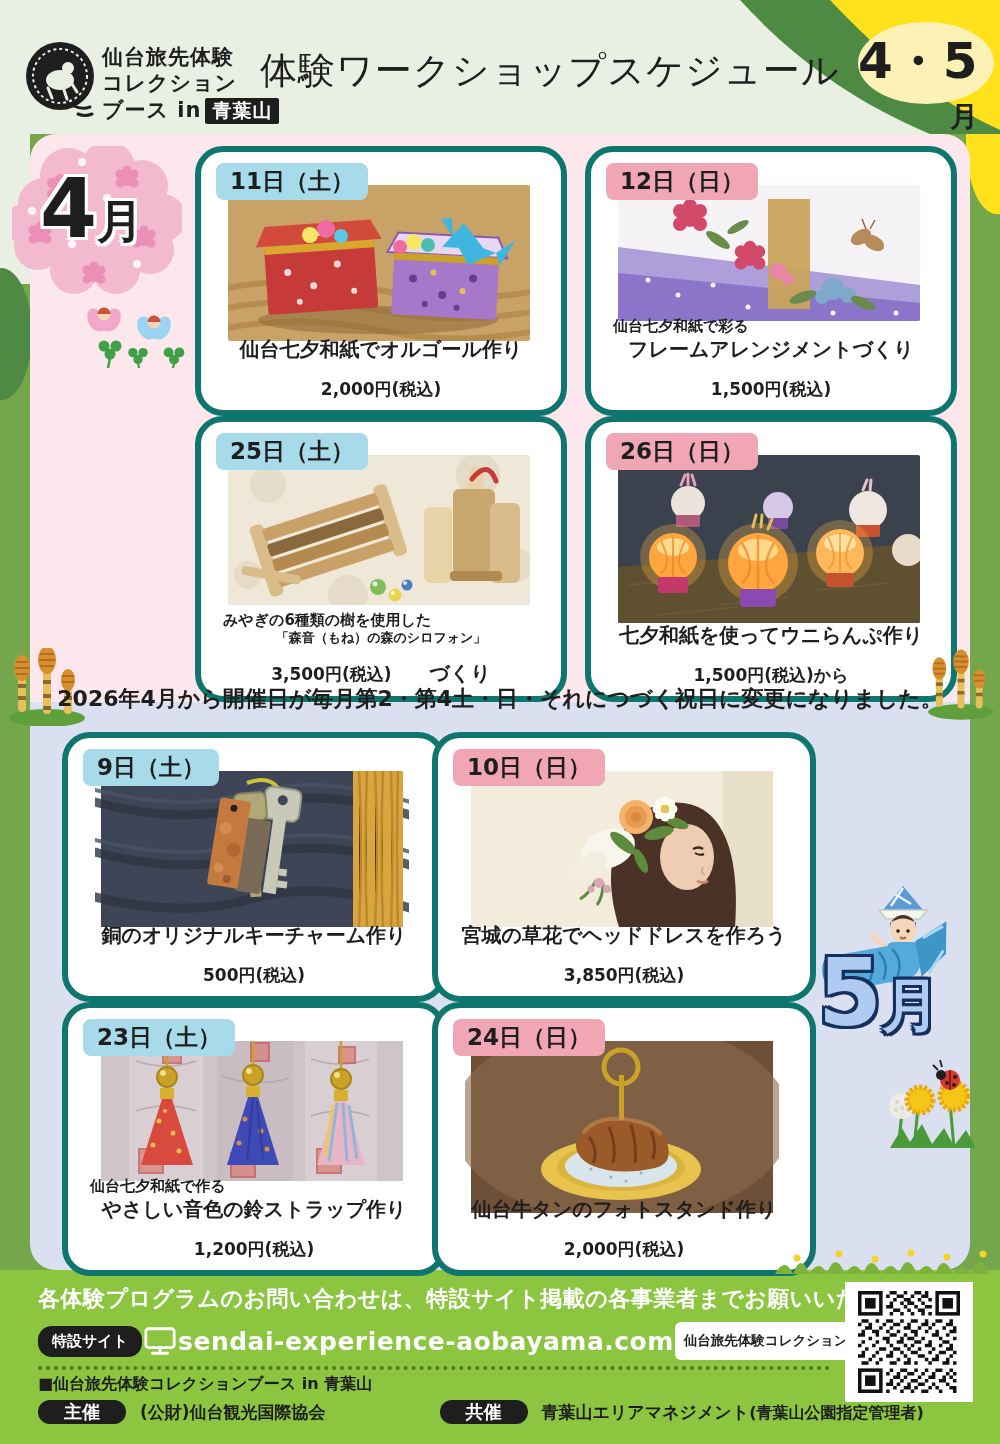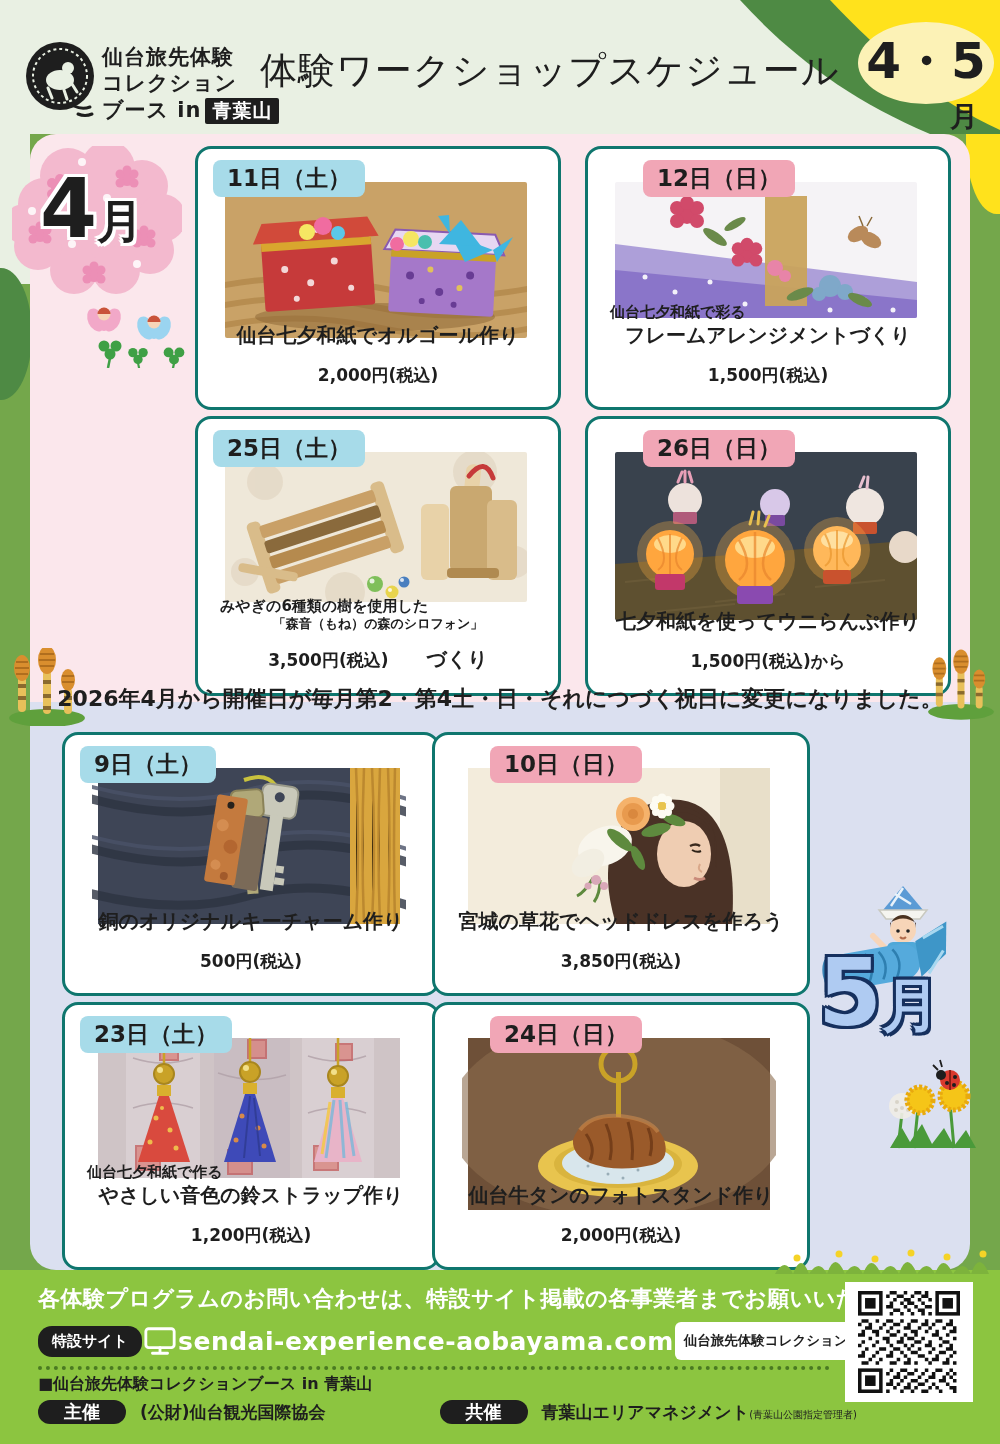--- a/index.html
+++ b/index.html
@@ -11,66 +11,66 @@
   .yellow-tail{position:absolute;left:966px;top:134px;width:34px;height:80px;background:#FFE21C;border-radius:0 0 0 90%;}
   .mint-tail{position:absolute;left:0;top:134px;width:30px;height:150px;background:#E9F0E3;}
   .darkgreen-blob{position:absolute;left:-30px;top:268px;width:62px;height:132px;background:#4E8A44;border-radius:50%;}
   .logo-stamp{position:absolute;left:24px;top:38px;width:76px;height:84px;}
   .logo-text{position:absolute;left:102px;top:44px;font-size:21px;font-weight:bold;line-height:1.26;letter-spacing:1px;}
   .aoba-badge{display:inline-block;background:#1e1e1e;color:#fff;padding:1px 7px;font-size:19px;border-radius:2px;margin-left:4px;}
   .main-title{position:absolute;left:260px;top:46px;font-size:37px;font-weight:normal;letter-spacing:1px;white-space:nowrap;}
   .sub-title{position:absolute;left:264px;top:100px;font-size:16px;font-weight:bold;letter-spacing:.5px;white-space:nowrap;}
   .month-badge{position:absolute;left:858px;top:14px;width:136px;height:122px;}
   .month-badge .oval{position:absolute;left:0;top:8px;width:136px;height:82px;background:#FCF2B6;border-radius:50%;}
-  .month-badge .nums{position:absolute;left:0;top:14px;width:136px;text-align:center;font-size:50px;font-weight:bold;}
+  .month-badge .nums{position:absolute;left:0;top:14px;width:136px;text-align:left;font-size:50px;font-weight:bold;}
   .month-badge .unit{position:absolute;left:92px;top:84px;font-size:28px;font-weight:bold;}
   
   .panel-april{position:absolute;left:30px;top:134px;width:940px;height:568px;background:#FBE7EC;border-radius:26px 26px 0 0;}
   .panel-may{position:absolute;left:30px;top:702px;width:940px;height:568px;background:#DBE0F0;border-radius:0 0 26px 26px;}
   .notice{position:absolute;left:0;top:684px;width:1000px;text-align:center;font-size:22px;font-weight:bold;z-index:6;white-space:nowrap;}
   
   .april-cloud{position:absolute;left:12px;top:146px;width:170px;height:150px;z-index:5;}
   .april-label{position:absolute;left:40px;top:168px;z-index:6;display:flex;align-items:baseline;font-weight:bold;color:#1e1e1e;
      text-shadow:-3px -3px 0 #fff,3px -3px 0 #fff,-3px 3px 0 #fff,3px 3px 0 #fff,0 -3px 0 #fff,0 3px 0 #fff,-3px 0 0 #fff,3px 0 0 #fff;}
   .april-label .n{font-size:82px;line-height:1;}
   .april-label .u{font-size:46px;line-height:1;}
   .may-label{position:absolute;left:818px;top:948px;z-index:6;display:flex;align-items:baseline;font-weight:bold;color:#AFCBF2;
      text-shadow:-3px -3px 0 #16305E,3px -3px 0 #16305E,-3px 3px 0 #16305E,3px 3px 0 #16305E,0 -3px 0 #16305E,0 3px 0 #16305E,-3px 0 0 #16305E,3px 0 0 #16305E;}
   .may-label .n{font-size:92px;line-height:1;}
   .may-label .u{font-size:58px;line-height:1;}
   
-  .card{position:absolute;background:#fff;border:3px solid #0f766e;border-radius:16px;z-index:4;}
+  .card{position:absolute;background:#fff;border:6px solid #0f766e;border-radius:28px;z-index:4;}
   .badge{position:absolute;left:15px;top:11px;padding:3px 14px;border-radius:8px;font-size:23px;font-weight:bold;z-index:2;white-space:nowrap;}
   .sat{background:#A7DBE9;}
-  .sun{background:#F1A6B6;margin-left:40px;}
+  .sun{background:#F1A6B6;}
   .photo{position:absolute;left:27px;top:33px;width:302px;height:156px;overflow:hidden;border-radius:2px;}
   .photo svg{display:block;width:100%;height:100%;}
   .ph-short{height:136px;}
   .ph-tall{height:168px;}
-  .cap{position:absolute;left:8px;right:8px;bottom:20px;text-align:center;}
+  .cap{position:absolute;left:8px;right:8px;bottom:9px;text-align:center;}
   .cap-sub{font-size:15px;font-weight:bold;text-align:left;padding-left:14px;line-height:1.25;}
   .cap-title{font-size:20px;font-weight:bold;line-height:1.3;white-space:nowrap;}
   .cap-price{font-size:17px;font-weight:bold;line-height:1.35;margin-top:16px;}
   .price-row{display:flex;justify-content:center;gap:38px;align-items:baseline;}
   .price-row .sfx{font-size:20px;font-weight:bold;}
   
   .footer{position:absolute;left:0;top:1270px;width:1000px;height:174px;background:#8CC540;}
   .contact{position:absolute;left:38px;top:14px;font-size:22px;font-weight:bold;color:#fff;letter-spacing:.5px;white-space:nowrap;}
   .site-row{position:absolute;left:38px;top:52px;height:38px;display:flex;align-items:center;gap:1px;}
   .site-pill{background:#1e1e1e;color:#fff;font-size:15px;font-weight:bold;padding:6px 14px;border-radius:14px;}
   .url{color:#fff;font-size:25px;font-weight:bold;letter-spacing:.5px;}
   .search-box{display:flex;align-items:center;background:#fff;border-radius:6px;height:38px;width:268px;overflow:hidden;}
   .search-text{flex:1;font-size:13.5px;font-weight:bold;padding-left:9px;white-space:nowrap;}
   .dotline{position:absolute;left:38px;top:96px;width:792px;border-top:4px dotted rgba(20,60,10,.55);}
   .org-line{position:absolute;left:38px;top:104px;font-size:16px;font-weight:bold;}
   .host-row{position:absolute;left:38px;top:130px;display:flex;align-items:center;gap:14px;}
   .host-pill{background:#1e1e1e;color:#fff;font-size:18px;font-weight:bold;padding:0 26px;border-radius:13px;}
   .host-name{font-size:17px;font-weight:bold;}
   .cohost-wrap{display:flex;align-items:baseline;}
-  .cohost-note{font-size:10px;font-weight:normal;}
+  .cohost-note{font-size:16px;font-weight:bold;}
   .qr-box{position:absolute;left:845px;top:12px;width:128px;height:120px;background:#fff;}
   .qr-box svg{position:absolute;left:13px;top:9px;width:102px;height:102px;}
   .deco{position:absolute;z-index:5;}
 </style>
 </head>
 <body>
 
 <div class="page">
 
   <div class="header">

